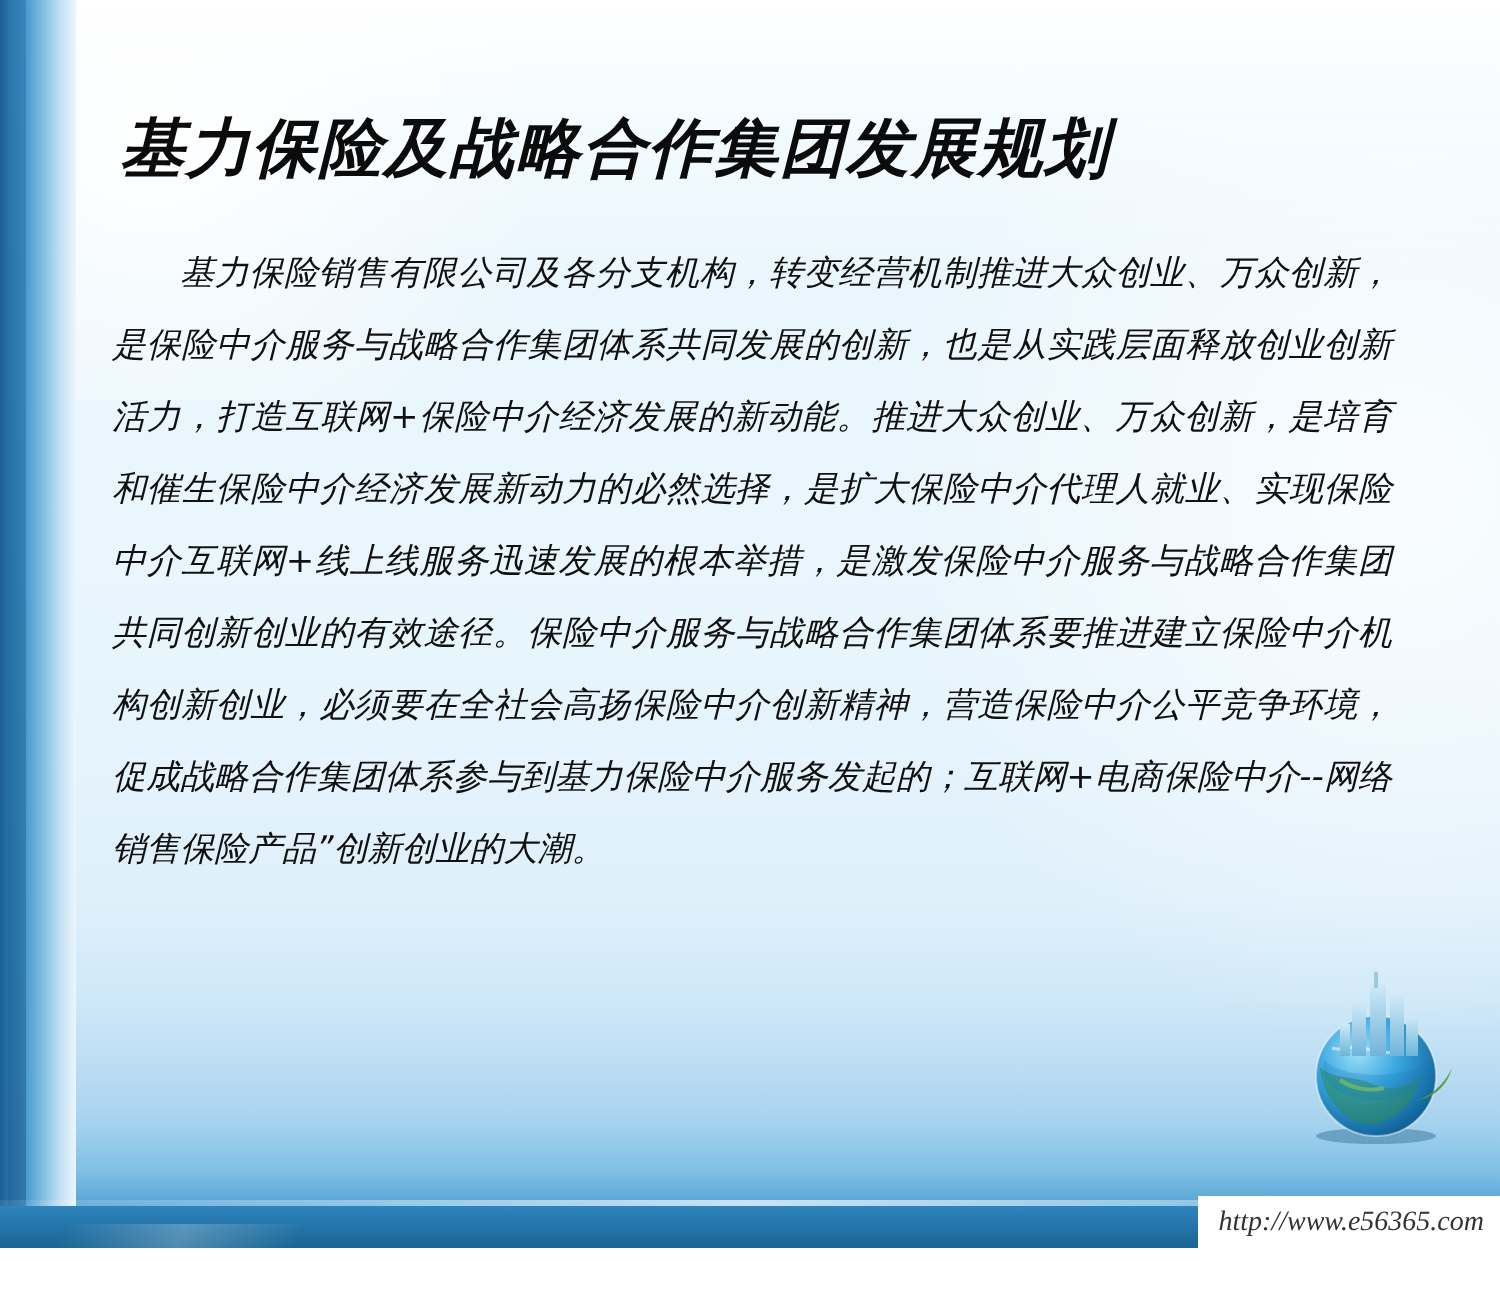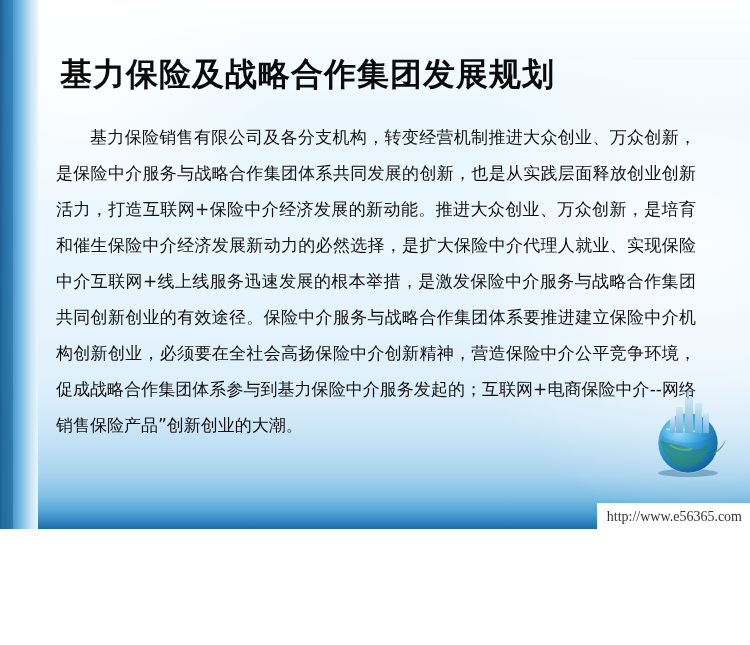--- a/index.html
+++ b/index.html
@@ -10,37 +10,38 @@
     width: 750px;
     height: 645px;
     font-family: "Liberation Sans", sans-serif;
     background: #ffffff;
     overflow: hidden;
   }
 
   #slide {
     position: relative;
     width: 750px;
-    height: 529px;
+    height: 624px;
     overflow: hidden;
     background:
       linear-gradient(to bottom,
         #ffffff 0%,
         #f4fbff 10%,
         #eaf6fd 22%,
         #e9f6fd 46%,
         #e4f3fc 62%,
         #dff0fb 72%,
         #cfe8f8 80%,
         #b9dcf3 86%,
         #a6d2ee 90%,
         #7ebfe4 94%,
         #4f9fd2 97%,
         #2b7fba 99%,
         #1d6aa3 100%);
+    font-style: italic;
   }
 
   
   .left-band {
     position: absolute;
     left: 0;
     top: 0;
     width: 38px;
     height: 645px;
     background:

